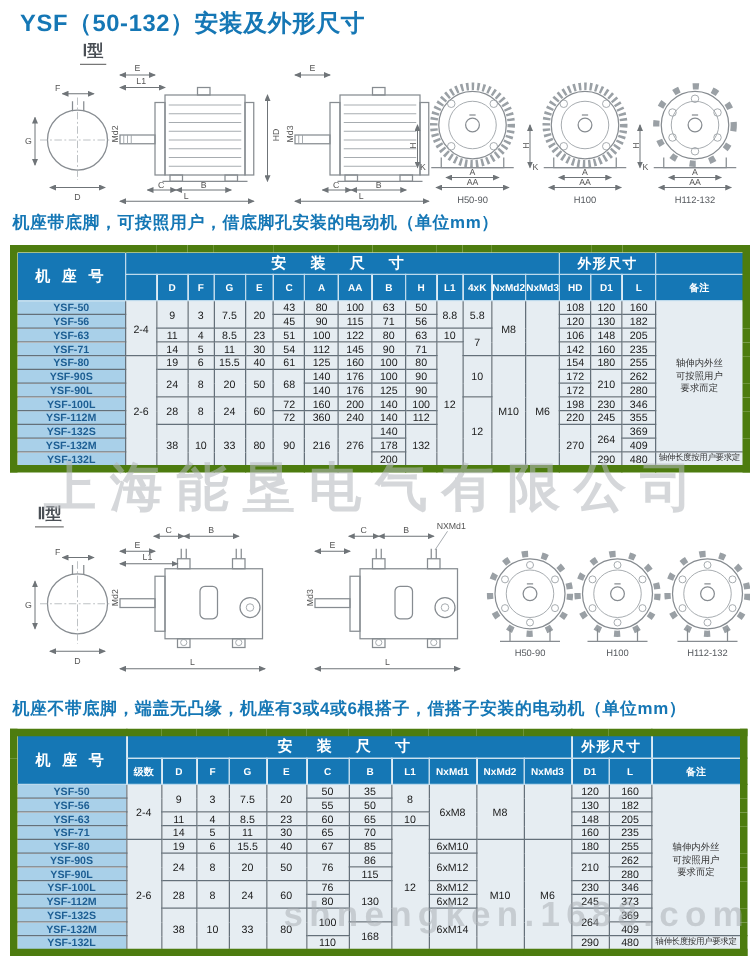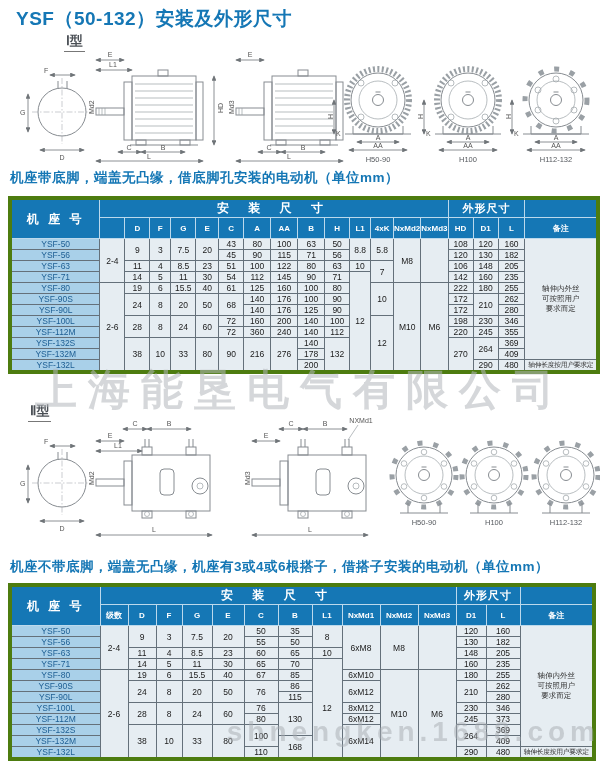--- a/index.html
+++ b/index.html
@@ -7,31 +7,31 @@
        font-family:"Liberation Sans",sans-serif;overflow:hidden;}
   .abs{position:absolute;}
   #page-title{top:6px;left:16px;color:#1577b5;font-size:19px;font-weight:bold;letter-spacing:0.5px;}
   .type-label{color:#4a4f55;font-size:13px;font-weight:bold;border-bottom:1px solid #777;padding:0 2px 1px 2px;}
   #type1-label{top:32px;left:28px;margin-left:36px;}
   #type2-label{top:402px;left:28px;}
   .section-heading{color:#1577b5;font-size:13.5px;font-weight:bold;letter-spacing:0.5px;}
   #heading1{top:169px;left:10px;}
   #heading2{top:558px;left:10px;}
 
-  table{position:absolute;border-collapse:collapse;table-layout:fixed;background:#fff;border:4px solid #4d7c0f;}
+  table{position:absolute;border-collapse:collapse;table-layout:fixed;background:#fff;border:6px solid #4d7c0f;}
   #table1{top:196px;left:8px;}
   #table2{top:583px;left:8px;}
   th,td{border:1px solid #64707a;padding:0;text-align:center;vertical-align:middle;overflow:hidden;}
   thead th{background:#1577b5;color:#fff;border:1px solid #bcd9ec;font-weight:bold;}
   .gh{font-size:12px;letter-spacing:8px;height:16px;}
   .frame-h{font-size:12px;letter-spacing:3px;}
   .oh{letter-spacing:1px;font-size:11px;}
   .ch{font-size:8px;height:20px;letter-spacing:0;}
   td{background:#e6edf2;font-size:8.5px;height:10px;line-height:10px;color:#1a1a1a;}
-  .row-label{background:#a9d0e9;color:#1d5e93;font-weight:normal;font-size:8.5px;}
+  .row-label{background:#a9d0e9;color:#1d5e93;font-weight:bold;font-size:8.5px;}
   .remark{font-size:7.5px;white-space:pre-line;line-height:1.35;color:#333;}
   .remark-sm{font-size:6.8px;letter-spacing:-0.3px;color:#333;}
 
   
   svg{position:absolute;left:0;}
   #dwg1{top:44px;}
   #dwg2{top:413px;}
   .ol{stroke:#878c91;fill:none;stroke-width:1;}
   .thin{stroke:#9aa0a5;fill:none;stroke-width:0.7;}
   .cl{stroke:#a8adb2;fill:none;stroke-width:0.6;stroke-dasharray:6 2 1.5 2;}
@@ -202,21 +202,21 @@
     <text class="dt" x="-50" y="20" transform="rotate(-90 -48 17)">H</text>
     <text class="dt" x="-42" y="36">K</text>
     <line class="dim" x1="-21" y1="42" x2="21" y2="42" marker-start="url(#a1)" marker-end="url(#a1)"></line>
     <text class="dt mid" x="0" y="40">A</text>
     <line class="dim" x1="-29" y1="50" x2="29" y2="50" marker-start="url(#a1)" marker-end="url(#a1)"></line>
     <text class="dt mid" x="0" y="48">AA</text>
     <text class="cap" x="0" y="62">H112-132</text>
   </g>
 </svg>
 
-<div class="abs section-heading" id="heading1">机座带底脚，端盖无凸缘，借底脚孔安装的电动机（单位mm）</div>
+<div class="abs section-heading" id="heading1">机座带底脚，可按照用户，借底脚孔安装的电动机（单位mm）</div>
 
 <table id="table1">
     <colgroup>
       <col style="width: 90px;">
       <col style="width: 25px;">
       <col style="width: 25px;">
       <col style="width: 21px;">
       <col style="width: 25px;">
       <col style="width: 23px;">
       <col style="width: 25px;">
@@ -337,21 +337,21 @@
         <td>15.5</td>
         <td>40</td>
         <td>61</td>
         <td>125</td>
         <td>160</td>
         <td>100</td>
         <td>80</td>
         <td rowspan="3">10</td>
         <td rowspan="8">M10</td>
         <td rowspan="8">M6</td>
-        <td>222</td>
+        <td>154</td>
         <td>180</td>
         <td>255</td>
       </tr>
       <tr>
         <td class="row-label">YSF-90S</td>
         <td rowspan="2">24</td>
         <td rowspan="2">8</td>
         <td rowspan="2">20</td>
         <td rowspan="2">50</td>
         <td rowspan="2">68</td>

